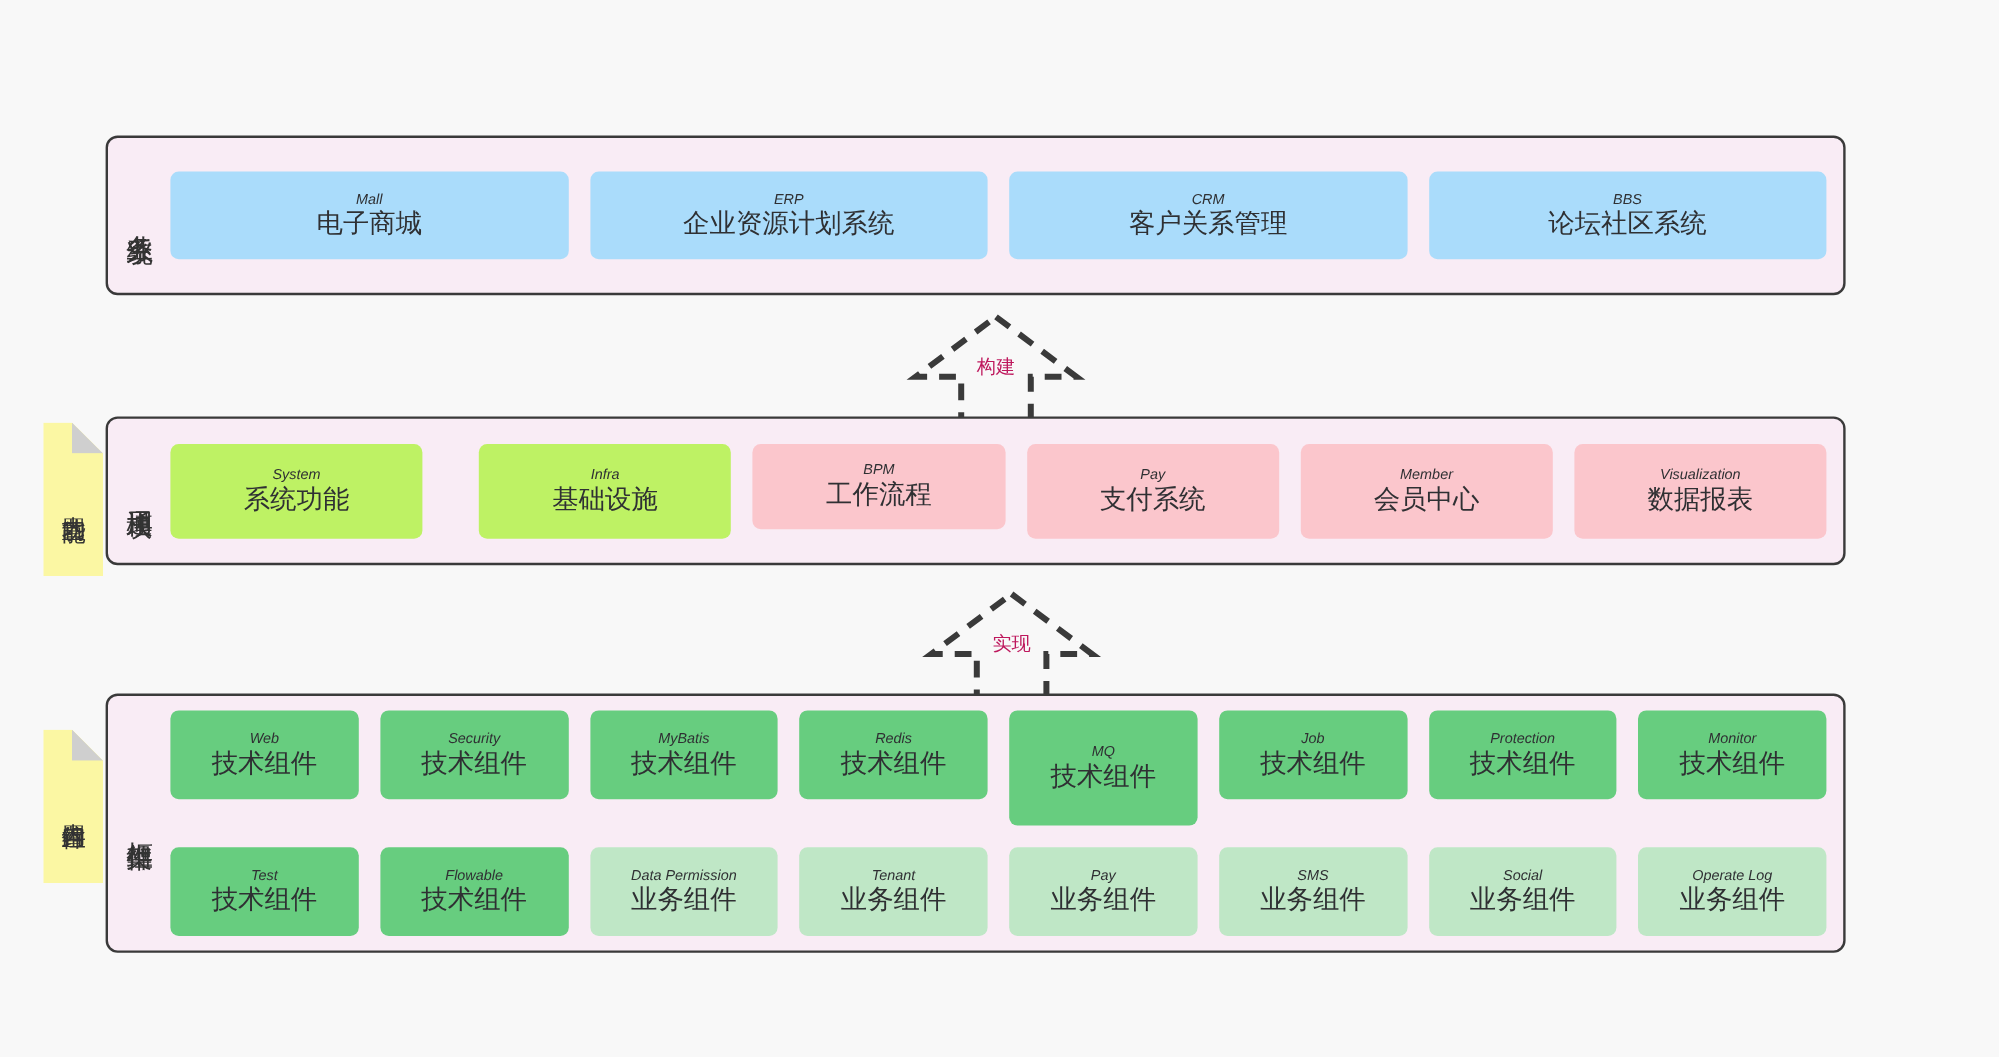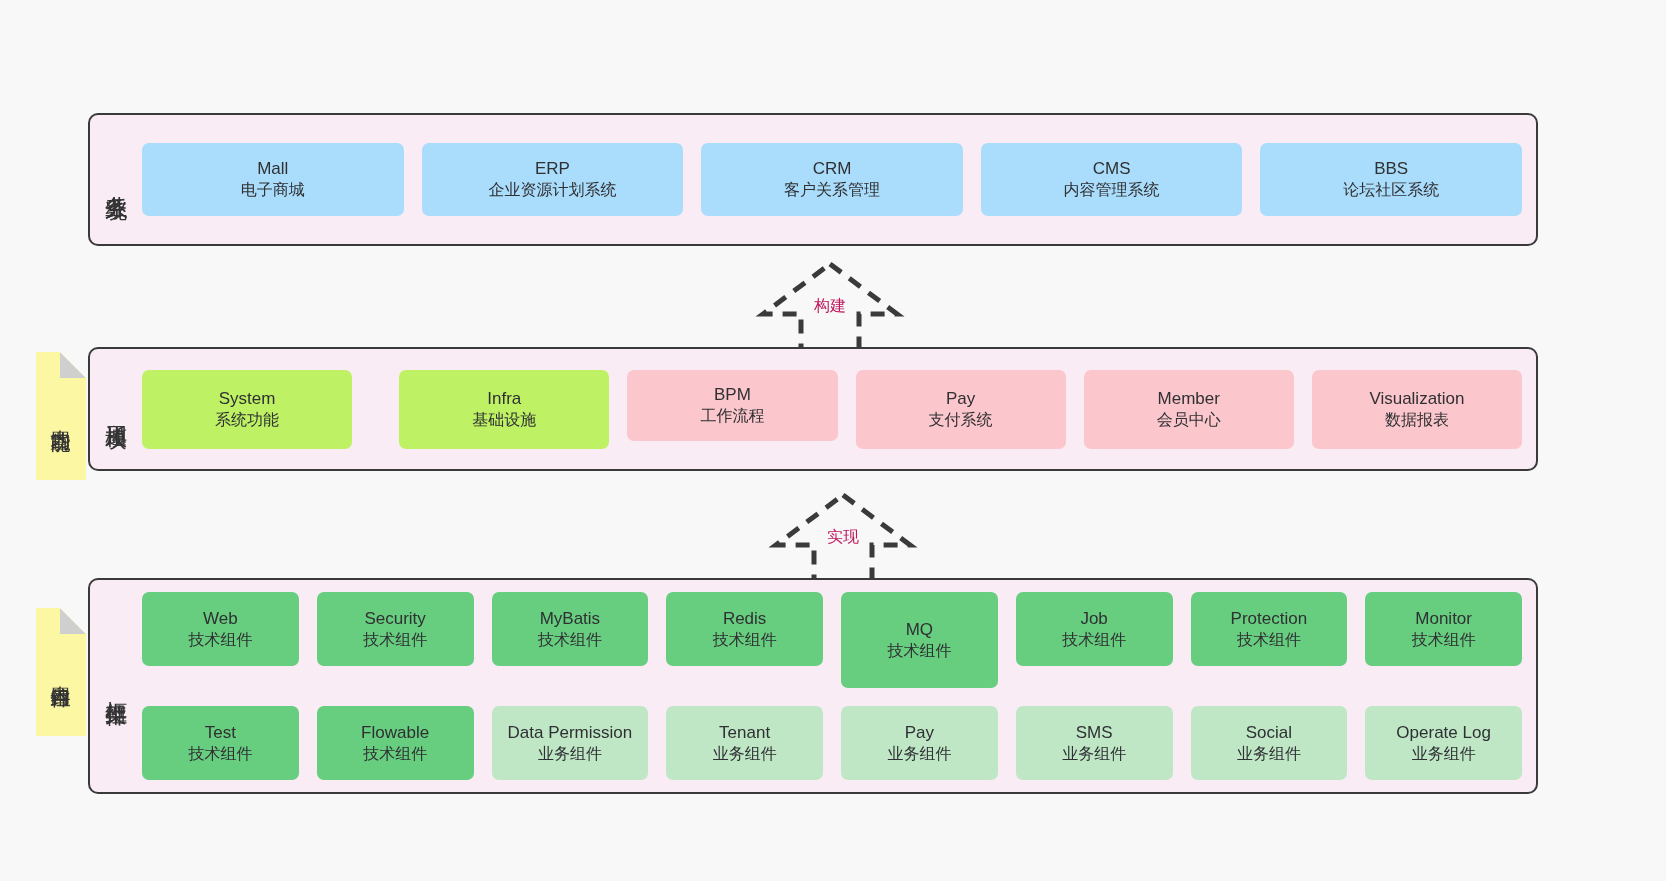--- a/index.html
+++ b/index.html
@@ -58,22 +58,22 @@
     border-radius:7px;
     display:flex;
     flex-direction:column;
     align-items:center;
     justify-content:center;
     text-align:center;
     line-height:1.22;
     box-sizing:border-box;
     padding:6px 4px;
   }
-  .cell .t1{font-size:17px;color:#2f3033;}
-  .cell .t2{font-size:16px;color:#2f3033;}
+  .cell .t1{font-size:12px;color:#2f3033;font-style:italic;}
+  .cell .t2{font-size:22px;color:#2f3033;}
   .c-blue       {background:#aadcfb;}
   .c-red        {background:#bef264;}
   .c-pink       {background:#fbc6cc;}
   .c-green      {background:#67cd7f;}
   .c-lightgreen {background:#bfe7c6;}
 
   
   .note{
     position:absolute;
     background:#fbf7a3;
@@ -130,24 +130,20 @@
           </div>
           <div class="cell c-blue" style="height: 73px;">
             <div class="t1">ERP</div>
             <div class="t2">企业资源计划系统</div>
           </div>
           <div class="cell c-blue" style="height: 73px;">
             <div class="t1">CRM</div>
             <div class="t2">客户关系管理</div>
           </div>
           <div class="cell c-blue" style="height: 73px;">
-            <div class="t1">CMS</div>
-            <div class="t2">内容管理系统</div>
-          </div>
-          <div class="cell c-blue" style="height: 73px;">
             <div class="t1">BBS</div>
             <div class="t2">论坛社区系统</div>
           </div>
         </div>
     </div>
   </div>
 
   <div class="arrow" style="left:755px;top:258px;">
     <svg viewBox="0 0 150 100" preserveAspectRatio="none" aria-hidden="true">
       <path d="M75 6 L142 56 L104 56 L104 96 L46 96 L46 56 L8 56 Z" fill="none" stroke="#3a3a3a" stroke-width="5" stroke-dasharray="14 10" stroke-linejoin="miter"></path>

